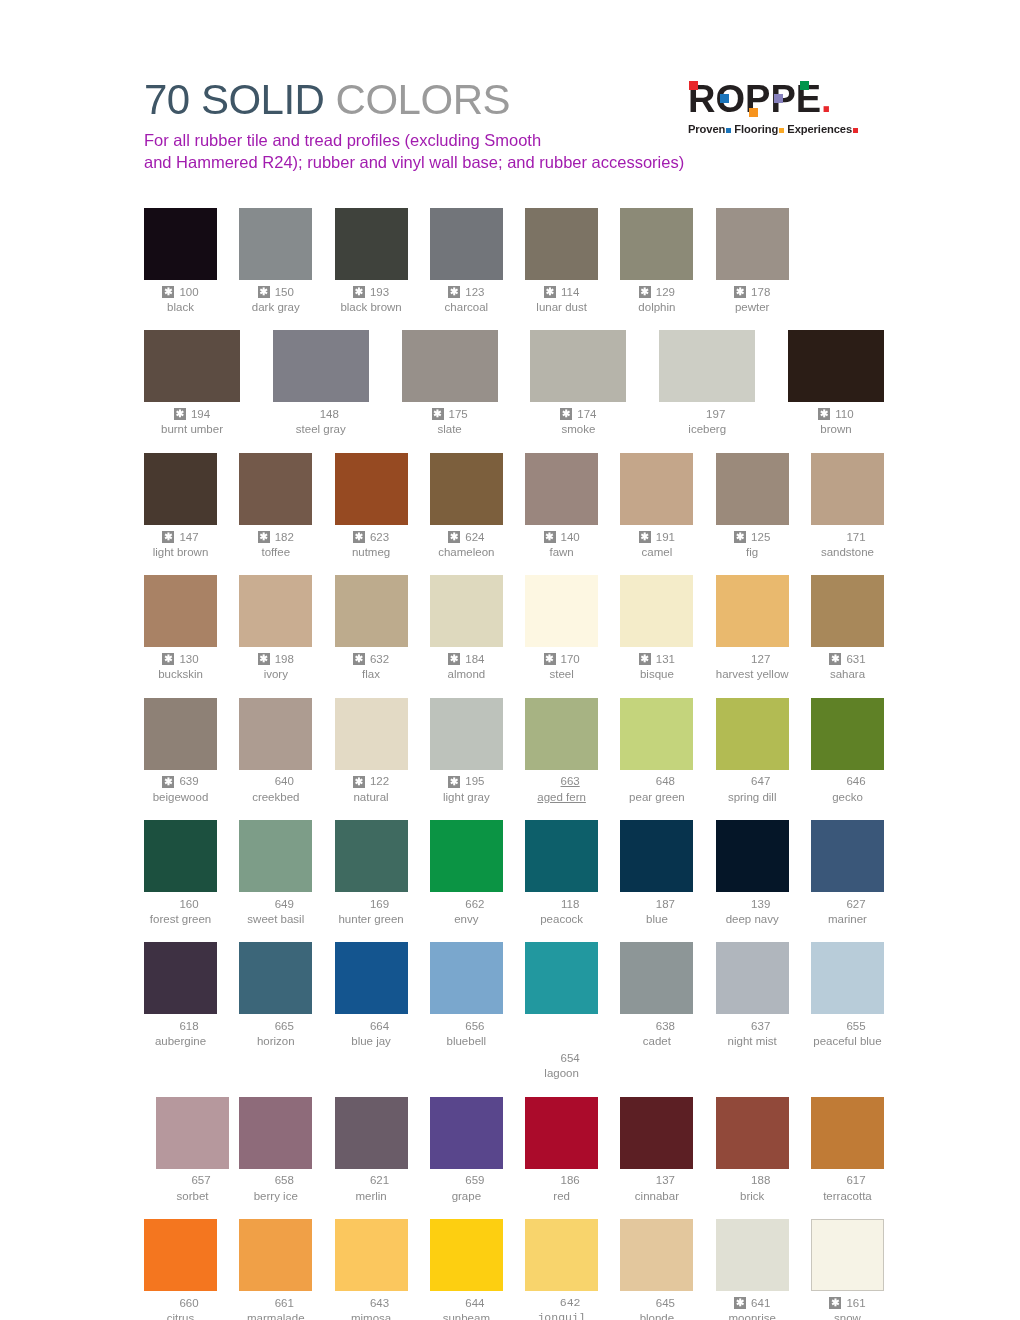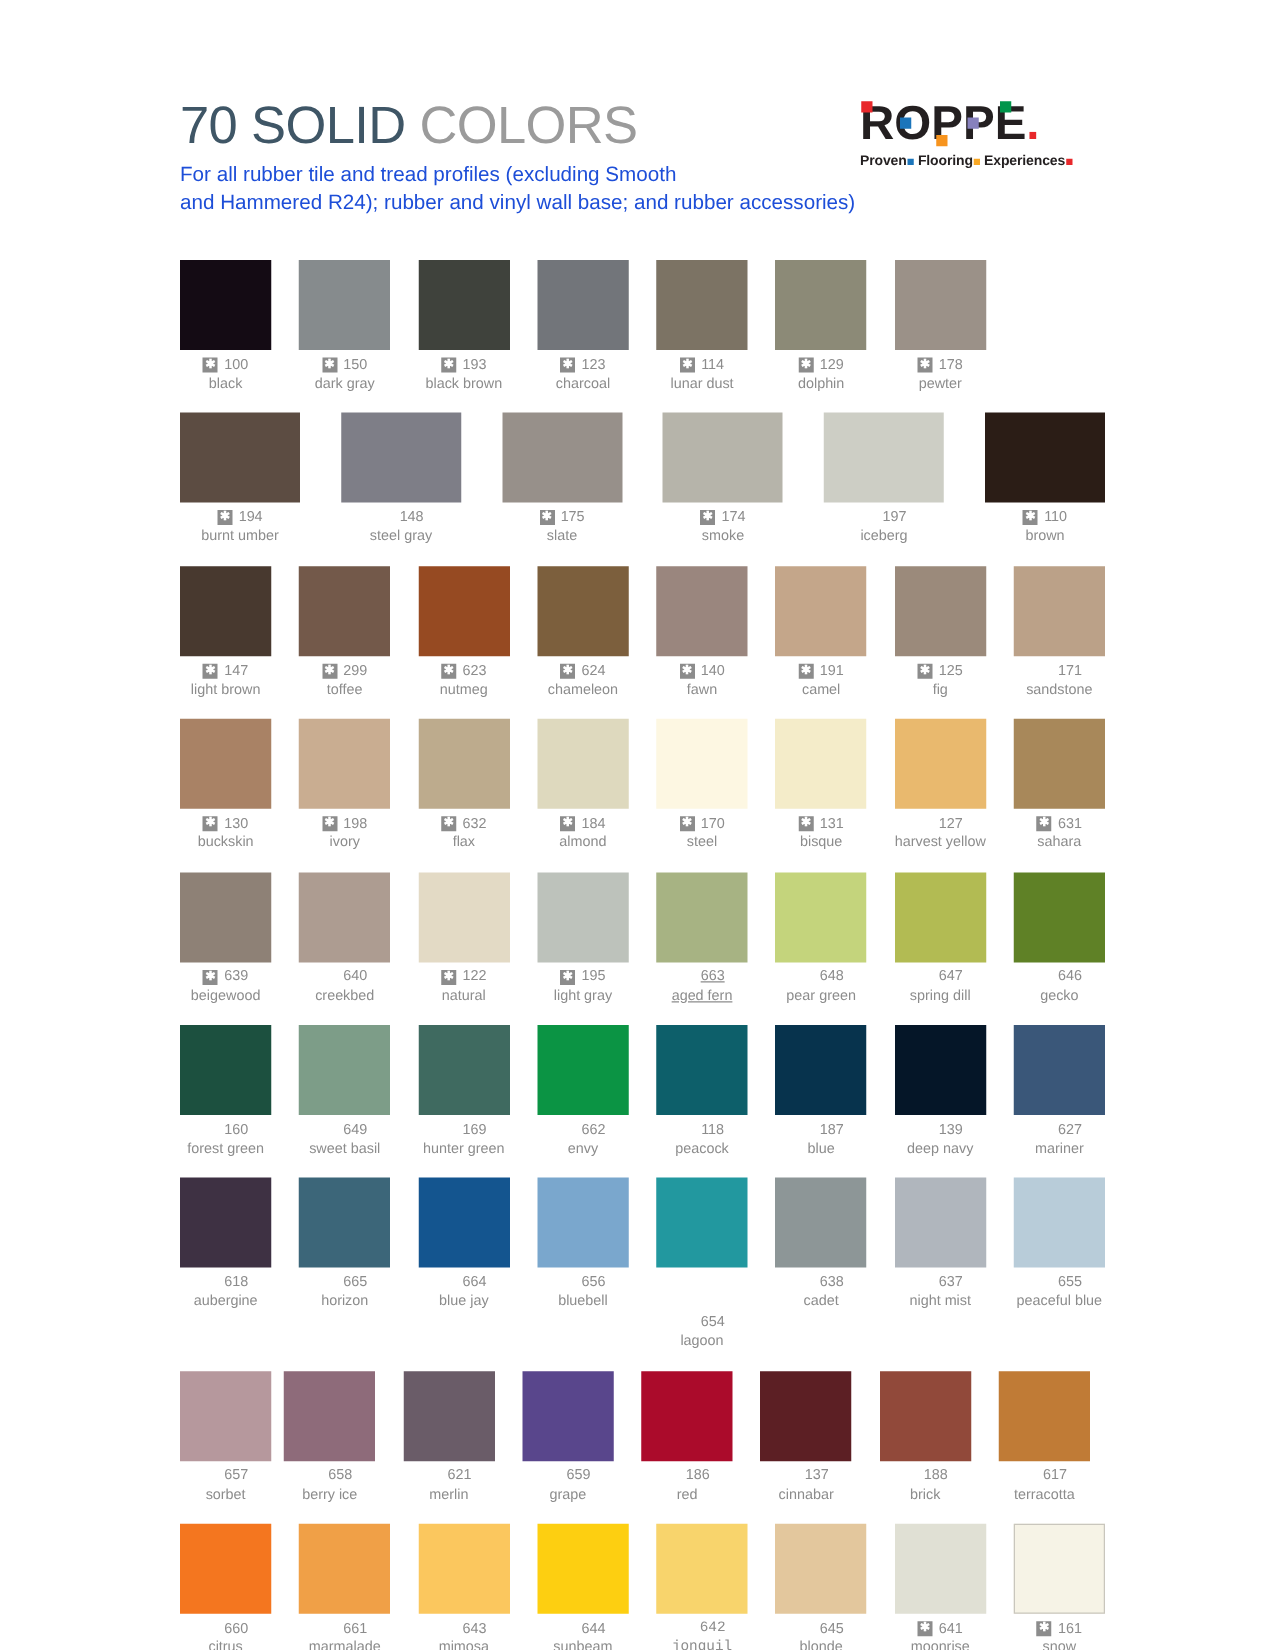--- a/index.html
+++ b/index.html
@@ -27,21 +27,21 @@
     letter-spacing: -0.5px;
     line-height: 1.05;
     white-space: nowrap;
   }
   #title .t-strong { color: #3f5666; }
   #title .t-light  { color: #9b9b9b; }
   #subtitle {
     margin-top: 8px;
     font-size: 16.5px;
     line-height: 1.33;
-    color: #1d4ed8;
+    color: #a21caf;
     font-weight: 400;
     white-space: pre-line;
   }
 
   
   #logo {
     position: absolute;
     right: 0; top: 2px;
     width: 196px; height: 56px;
   }
@@ -287,21 +287,21 @@
               <span class="code">147</span>
             </div>
             <span class="cname">light brown</span>
           </div>
         </div>
         <div class="cell" style="width: 73px; margin-left: 22.2857px;">
           <div class="chip" style="width: 73px; background: rgb(115, 89, 74);"></div>
           <div class="meta" style="width: 73px;">
             <div class="codeline">
               <span class="star">✱</span>
-              <span class="code">299</span>
+              <span class="code">182</span>
             </div>
             <span class="cname">toffee</span>
           </div>
         </div>
         <div class="cell" style="width: 73px; margin-left: 22.2857px;">
           <div class="chip" style="width: 73px; background: rgb(150, 74, 34);"></div>
           <div class="meta" style="width: 73px;">
             <div class="codeline">
               <span class="star">✱</span>
               <span class="code">623</span>
@@ -682,21 +682,21 @@
           <div class="meta" style="width: 73px;">
             <div class="codeline">
               <span class="star hidden">✱</span>
               <span class="code">655</span>
             </div>
             <span class="cname">peaceful blue</span>
           </div>
         </div>
       </div>
       <div class="row">
-        <div class="cell" style="width: 61px; margin-left: 0px;">
+        <div class="cell" style="width: 61px; margin-left: 12px;">
           <div class="chip" style="width: 73px; background: rgb(182, 152, 157);"></div>
           <div class="meta" style="width: 73px;">
             <div class="codeline">
               <span class="star hidden">✱</span>
               <span class="code">657</span>
             </div>
             <span class="cname">sorbet</span>
           </div>
         </div>
         <div class="cell" style="width: 73px; margin-left: 22.2857px;">

